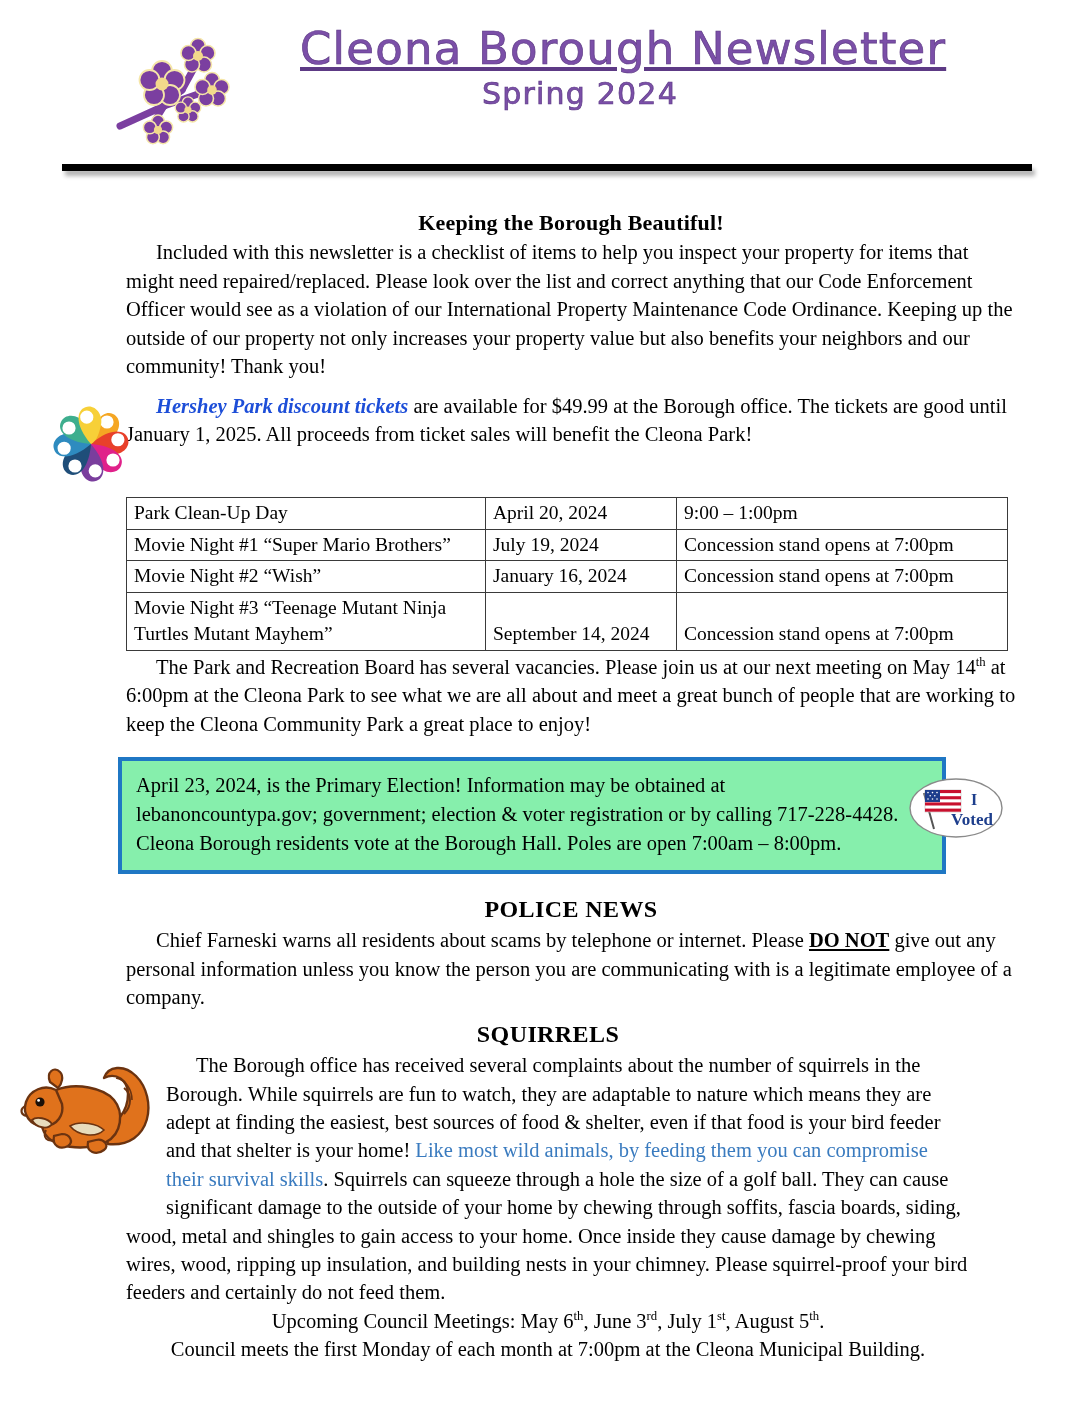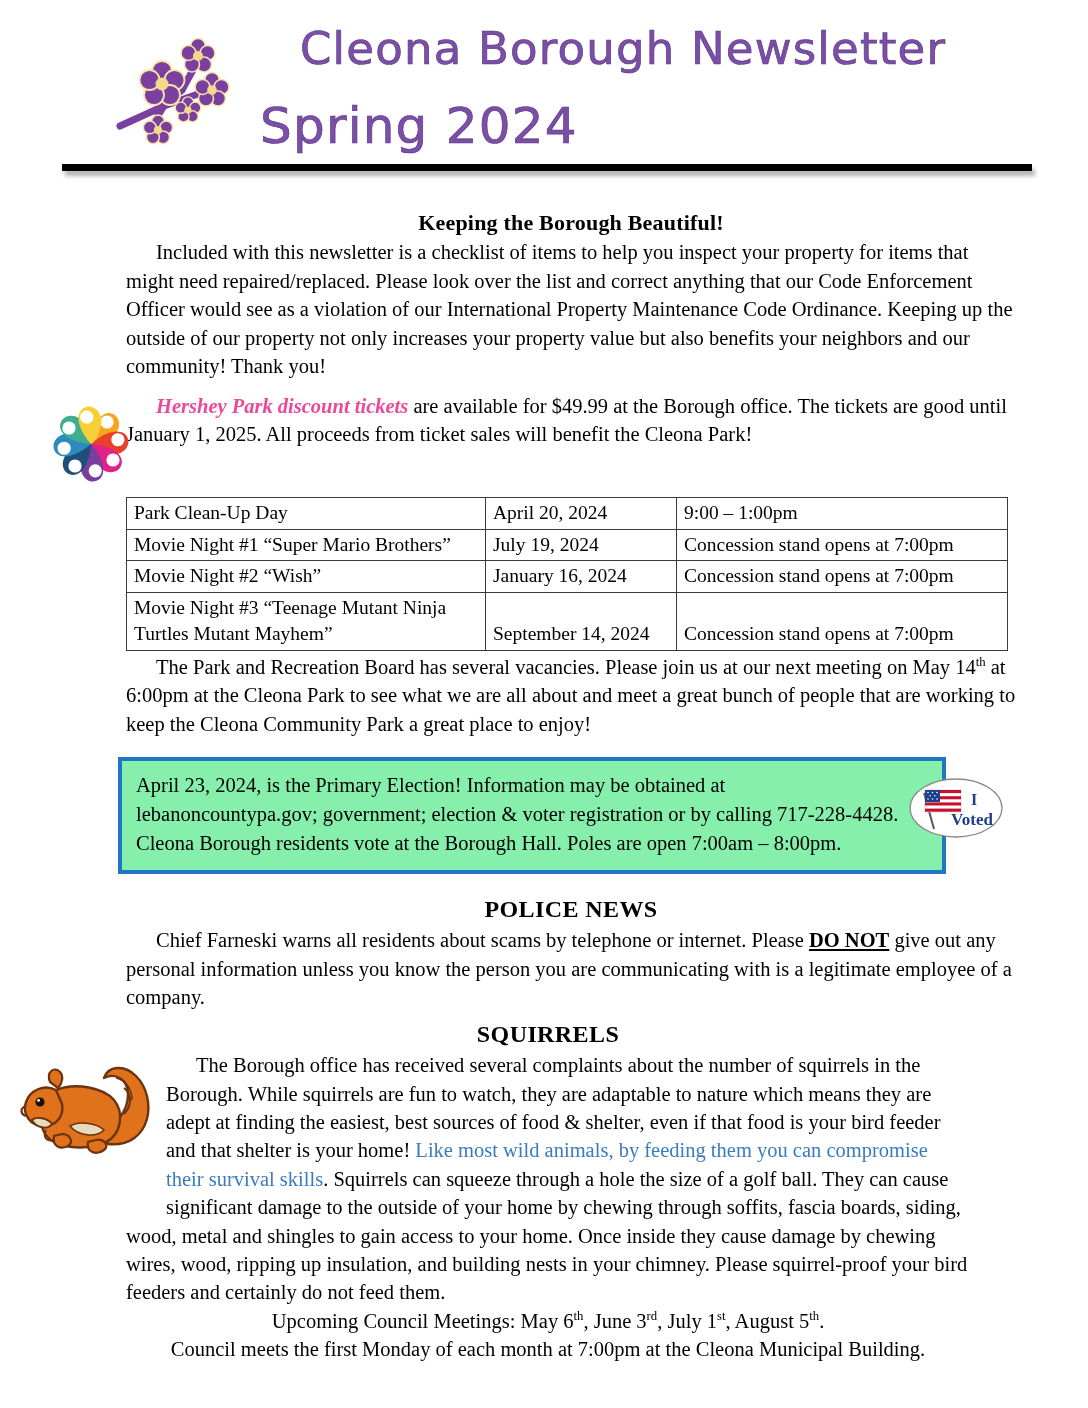--- a/index.html
+++ b/index.html
@@ -48,31 +48,32 @@
     font-family: "DejaVu Sans", sans-serif;
     font-size: 45px;
     font-weight: 400;
     color: #7B4FA8;
     letter-spacing: 1.2px;
     line-height: 1.0;
     -webkit-text-stroke: 0.7px #5d3a85;
     text-align: center;
     padding-left: 40px;
     white-space: nowrap;
+    text-decoration: underline;
   }
   .news-season {
     font-family: "DejaVu Sans", sans-serif;
-    font-size: 50px;
+    font-size: 30px;
     font-weight: 400;
     color: #7B4FA8;
     letter-spacing: 1.2px;
     line-height: 1.0;
     -webkit-text-stroke: 0.7px #5d3a85;
-    margin-top: 30px;
-    text-align: left;
+    margin-top: 8px;
+    text-align: center;
     padding-right: 6px;
     white-space: nowrap;
   }
 
   .header-rule {
     margin: 14px 56px 0 62px;
     height: 7px;
     background: #000000;
     box-shadow: 3px 5px 4px rgba(0,0,0,0.30);
   }
@@ -99,21 +100,21 @@
   }
 
   p.body-par {
     margin: 0;
     text-indent: 30px;
     text-align: left;
   }
   p.center-par { margin: 0; text-align: center; }
 
   .em-pink {
-    color: #ec4899;
+    color: #1d4ed8;
     font-weight: bold;
     font-style: italic;
   }
   .em-blue { color: #3A7BBF; }
   .em-donot {
     font-weight: bold;
     text-decoration: underline;
   }
   sup { font-size: 0.62em; vertical-align: super; line-height: 0; }
 

